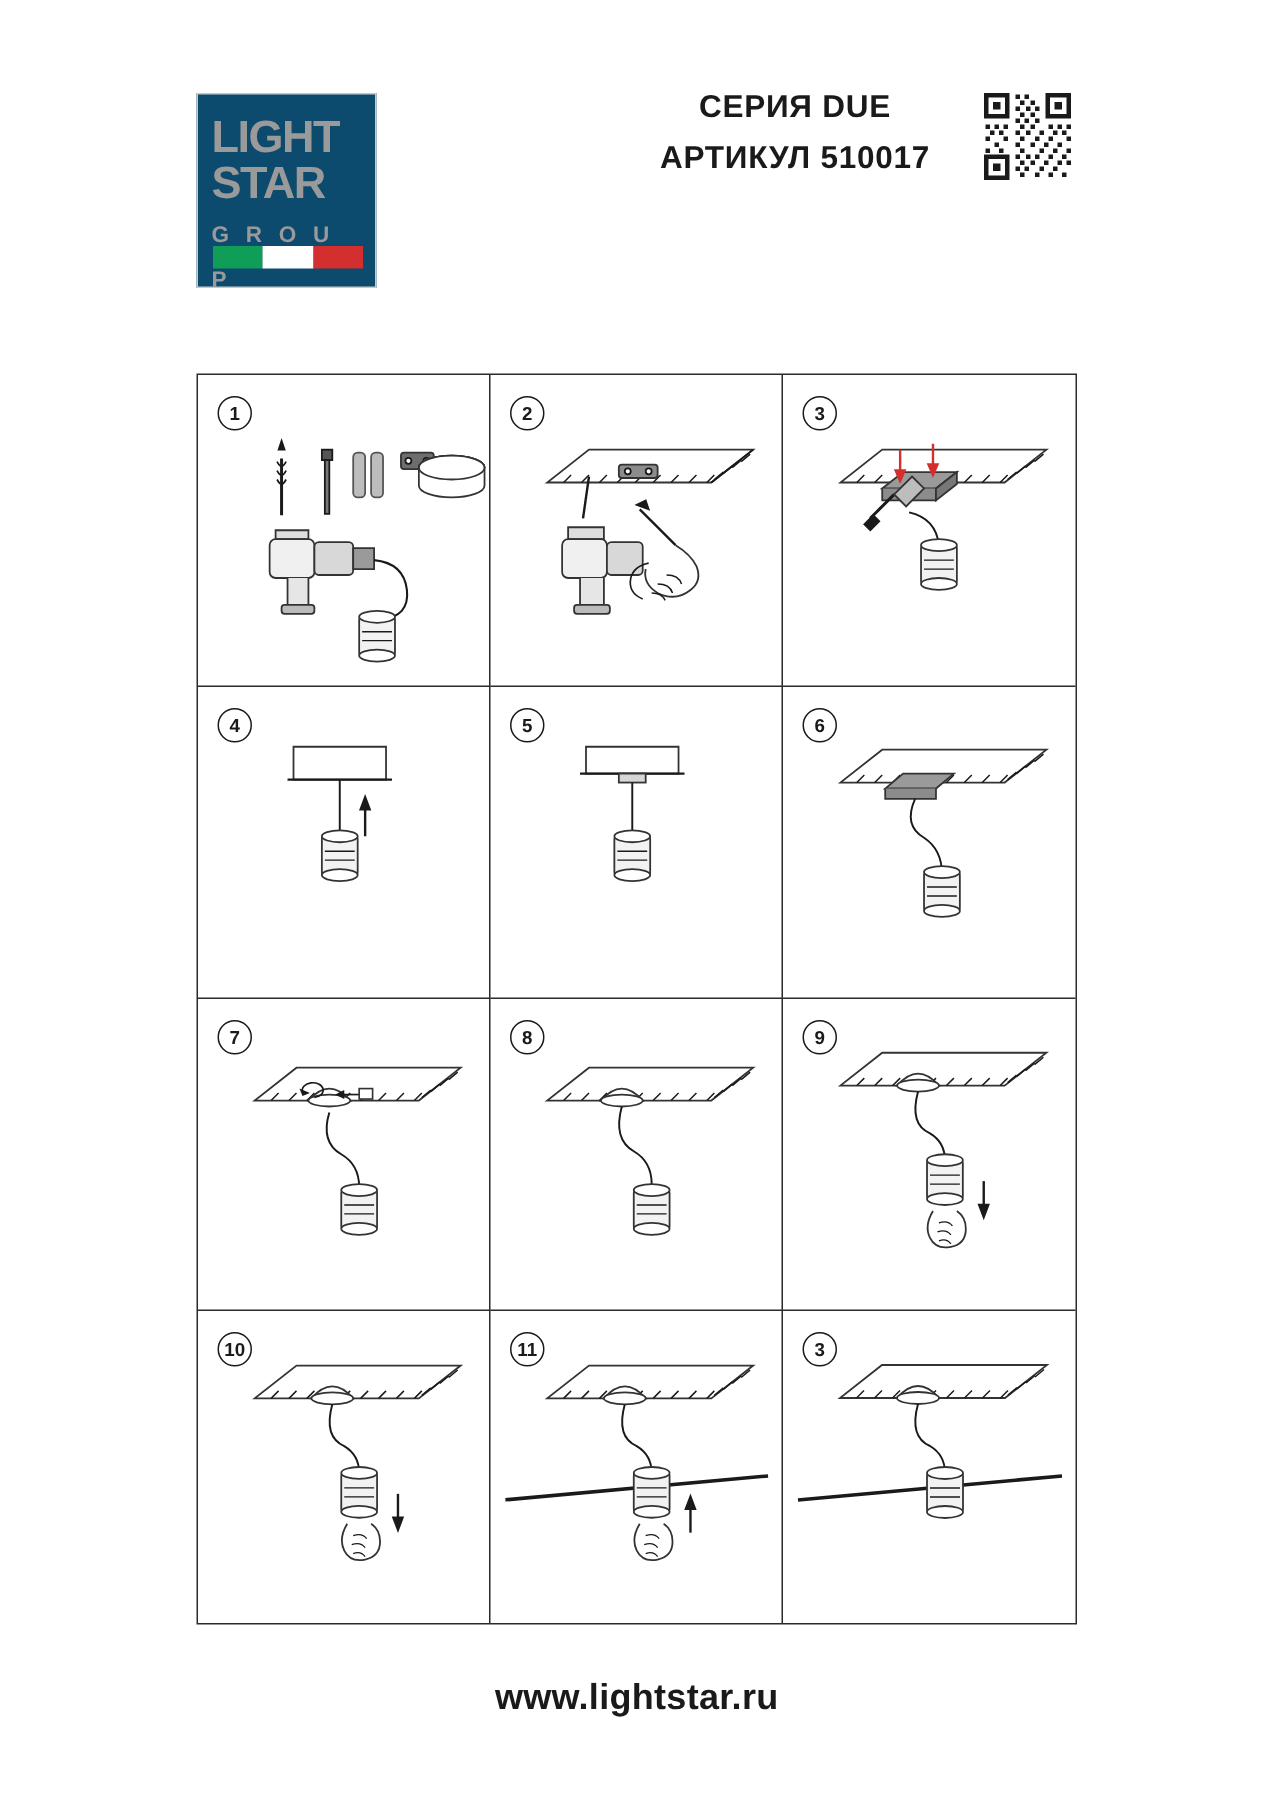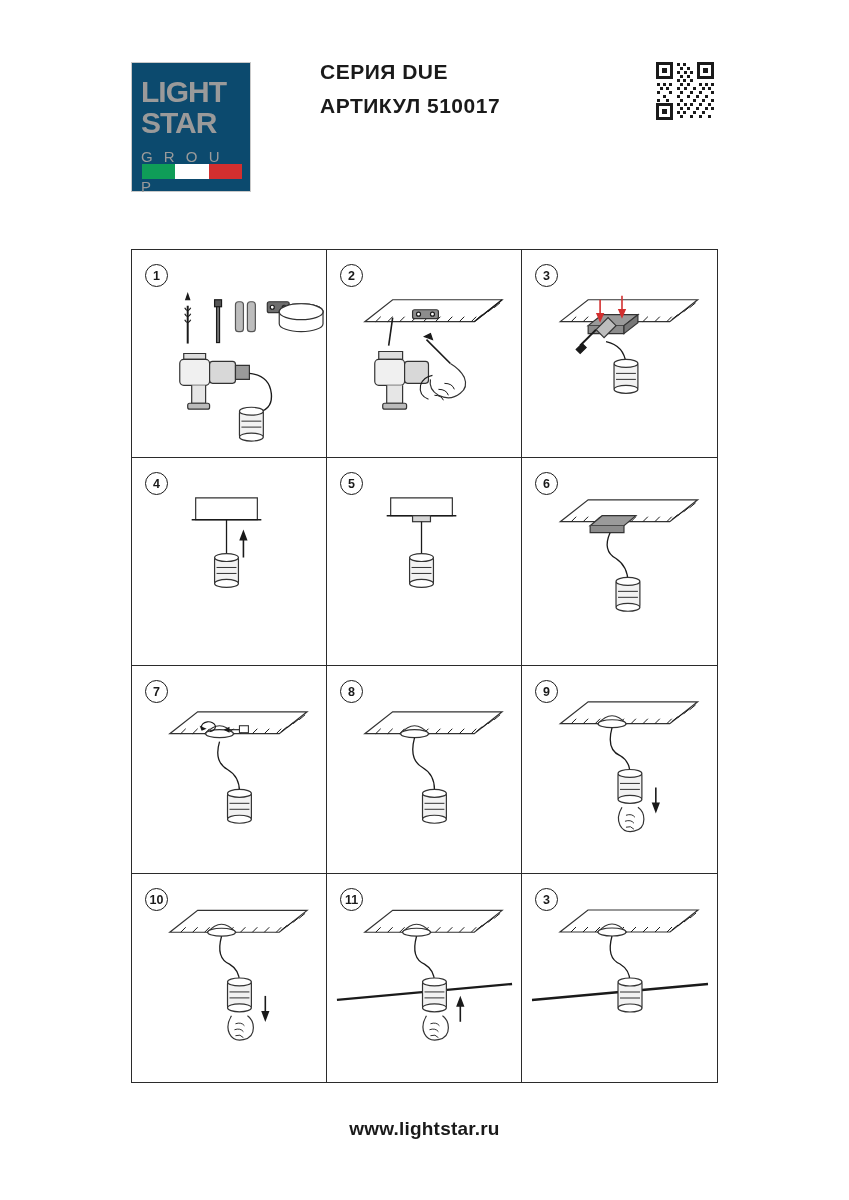--- a/index.html
+++ b/index.html
@@ -50,39 +50,40 @@
     letter-spacing: -1px;
     color: #9a9a9a;
     font-size: 30px;
     line-height: 30px;
   }
   .logo-line.l1 { top: 14px; }
   .logo-line.l2 { top: 45px; }
   .logo-line.l3 {
     top: 79px;
     font-size: 15px;
-    font-weight: normal;
+    font-weight: bold;
     letter-spacing: 3.5px;
     color: #9a9a9a;
   }
   .flag {
     position: absolute;
     left: 10px;
     top: 101px;
     width: 100px;
     height: 15px;
     display: flex;
   }
   .flag span { flex: 1 1 auto; display: block; height: 100%; }
 
   .title-block {
     position: absolute;
     left: 300px;
     top: 60px;
     width: 440px;
+    text-align: center;
   }
   .series {
     font-size: 21px;
     font-weight: bold;
     letter-spacing: 0.5px;
     margin: 0 0 10px 0;
     padding-left: 20px;
   }
   .article {
     font-size: 21px;
@@ -154,21 +155,21 @@
 
   
   .footer {
     position: absolute;
     left: 0;
     top: 1118px;
     width: 849px;
     text-align: center;
   }
   .footer .url {
-    font-size: 19px;
+    font-size: 24px;
     font-weight: bold;
     letter-spacing: 0.2px;
     color: #1a1a1a;
   }
 </style>
 </head>
 <body>
 
 <div class="header">
 

